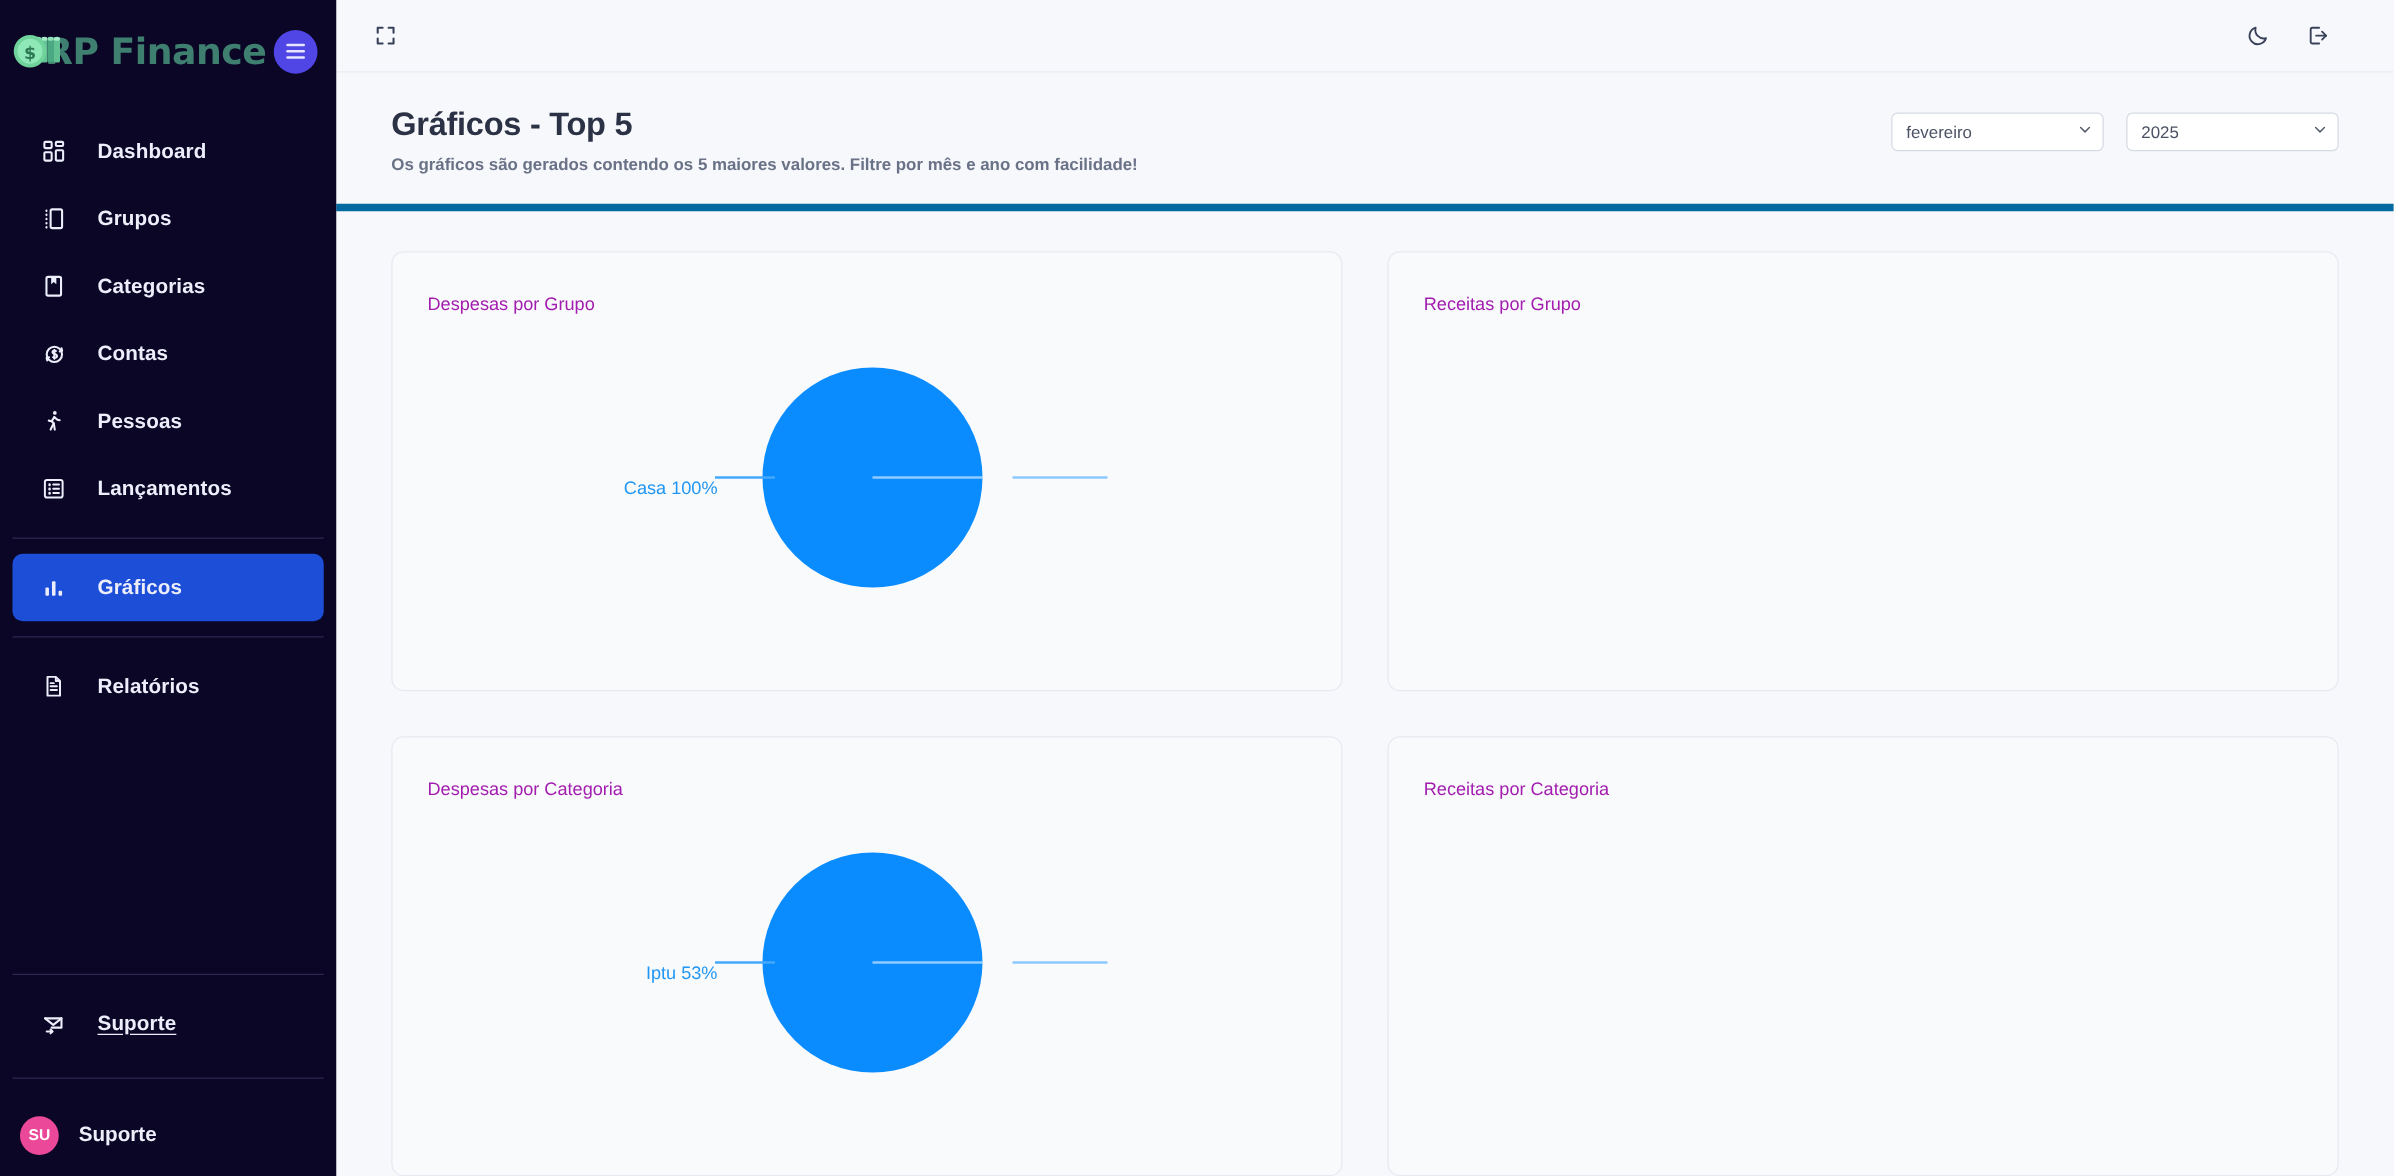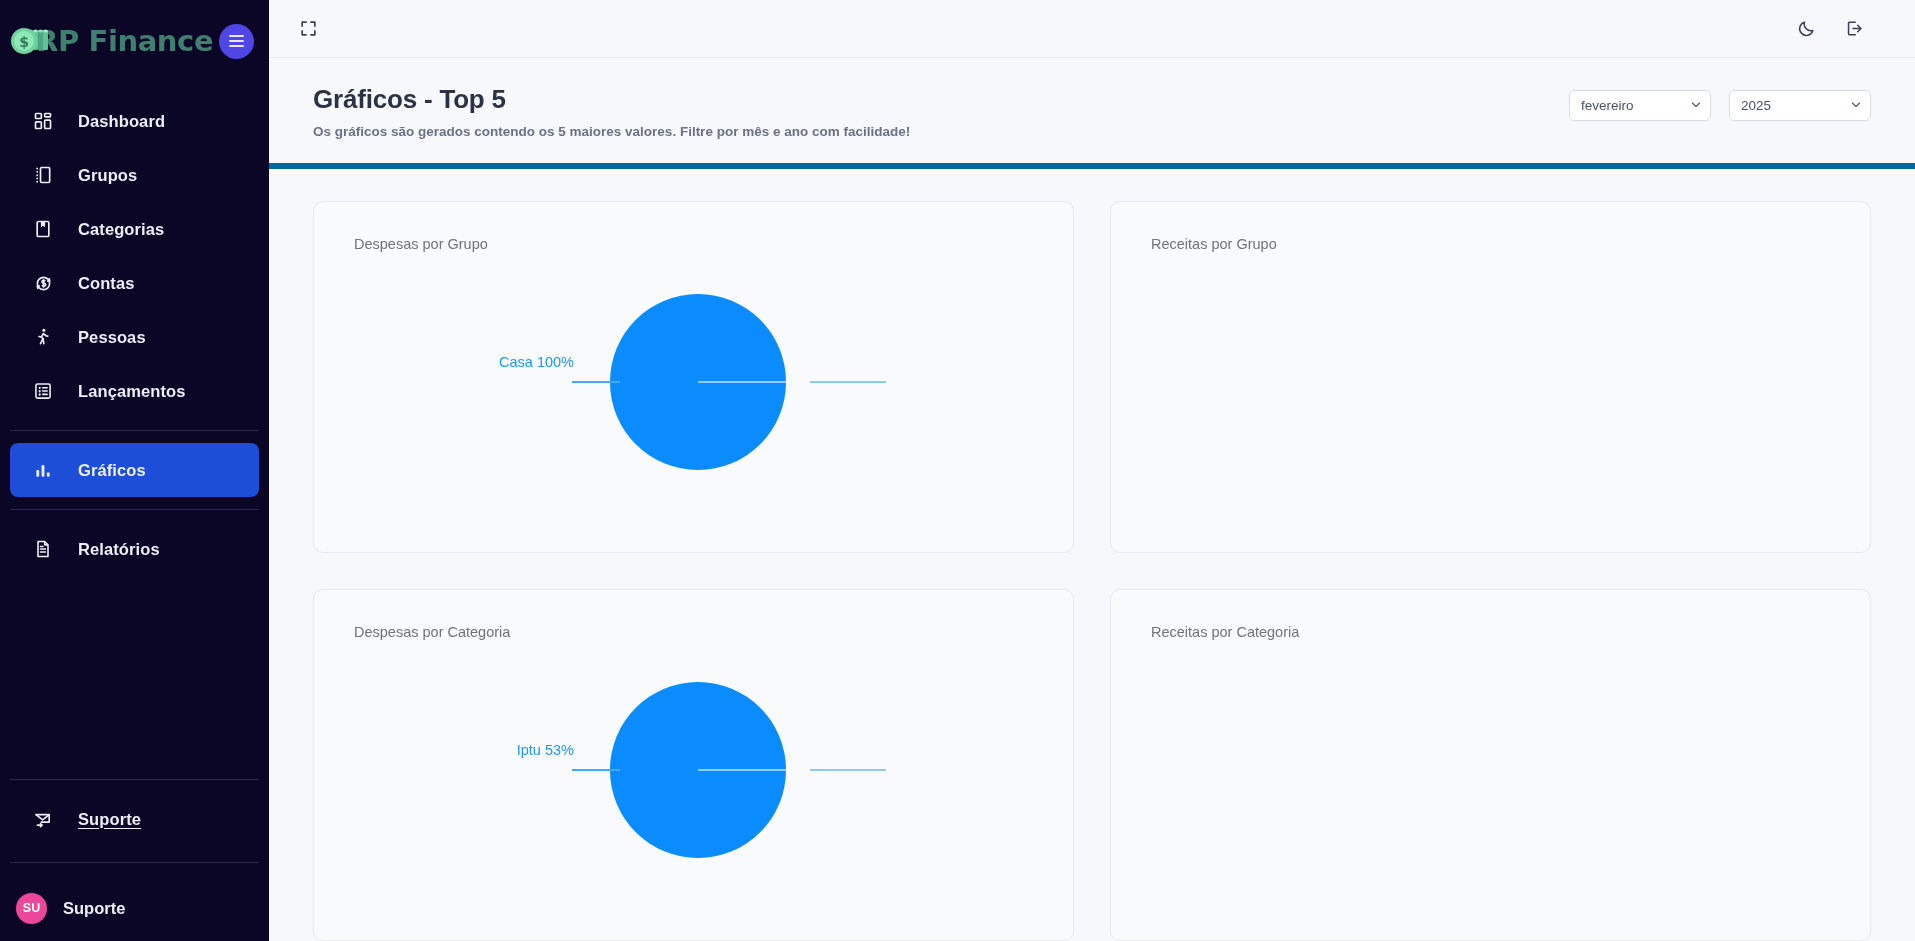--- a/index.html
+++ b/index.html
@@ -87,62 +87,62 @@
   .page-head {
     padding: 26px 44px 24px 44px;
     display: flex; align-items: flex-start;
     border-bottom: 6px solid #0369a1;
   }
   .page-title { font-size: 26px; font-weight: 700; color: #2b3245; letter-spacing: -0.2px; }
   .page-sub { font-size: 13.5px; color: #6a7287; margin-top: 9px; font-weight: bold; }
   .filters { margin-left: auto; display: flex; gap: 18px; padding-top: 6px; }
   .select {
     appearance: none; -webkit-appearance: none;
-    width: 142px; height: 31px;
+    width: 170px; height: 31px;
     background: #ffffff; border: 1px solid #d6dae4; border-radius: 5px;
     font-size: 13.5px; color: #4b5264; padding: 0 26px 0 11px;
     font-family: "Liberation Sans", sans-serif; cursor: pointer;
   }
   .select-wrap { position: relative; display: inline-block; }
   .select-wrap .chev {
     position: absolute; right: 9px; top: 50%; transform: translateY(-50%);
     pointer-events: none; color: #555c6e;
   }
 
   .content { flex: 1 1 auto; padding: 32px 44px 0 44px; overflow: hidden; }
   .grid {
     display: grid; grid-template-columns: 1fr 1fr;
     gap: 36px 36px;
   }
   .card {
     background: #f9fafc; border: 1px solid #e6e9f1; border-radius: 10px;
     height: 352px; position: relative; overflow: hidden;
   }
   .card-title {
-    position: absolute; top: 34px; left: 40px;
-    font-size: 14.5px; color: #737373; font-weight: 400;
+    position: absolute; top: 34px; left: 28px;
+    font-size: 14.5px; color: #a21caf; font-weight: 400;
   }
   .chart-area { position: absolute; inset: 56px 0 0 0; }
 
   .pie-wrap { position: absolute; left: 0; right: 0; top: 0; bottom: 0; }
   .pie {
     position: absolute; width: 176px; height: 176px; border-radius: 50%;
     background: #0a8cff;
     left: 296px; top: 36px;
   }
   .pie-split {
     position: absolute; left: 88px; top: 87px; width: 88px; height: 2px;
     background: rgba(255,255,255,0.55);
   }
   .leader {
     position: absolute; height: 1.6px; background: #44a8ff;
     left: 258px; top: 123px; width: 48px;
   }
   .pie-label {
-    position: absolute; right: auto; left: 130px; top: 96px;
+    position: absolute; right: auto; left: 130px; top: 125px;
     font-size: 14.5px; color: #2196f3; white-space: nowrap;
     text-align: right; width: 130px;
   }
   .tail {
     position: absolute; height: 1.6px; background: #8cc9ff;
     left: 496px; top: 123px; width: 76px;
   }
 </style>
 </head>
 <body>

